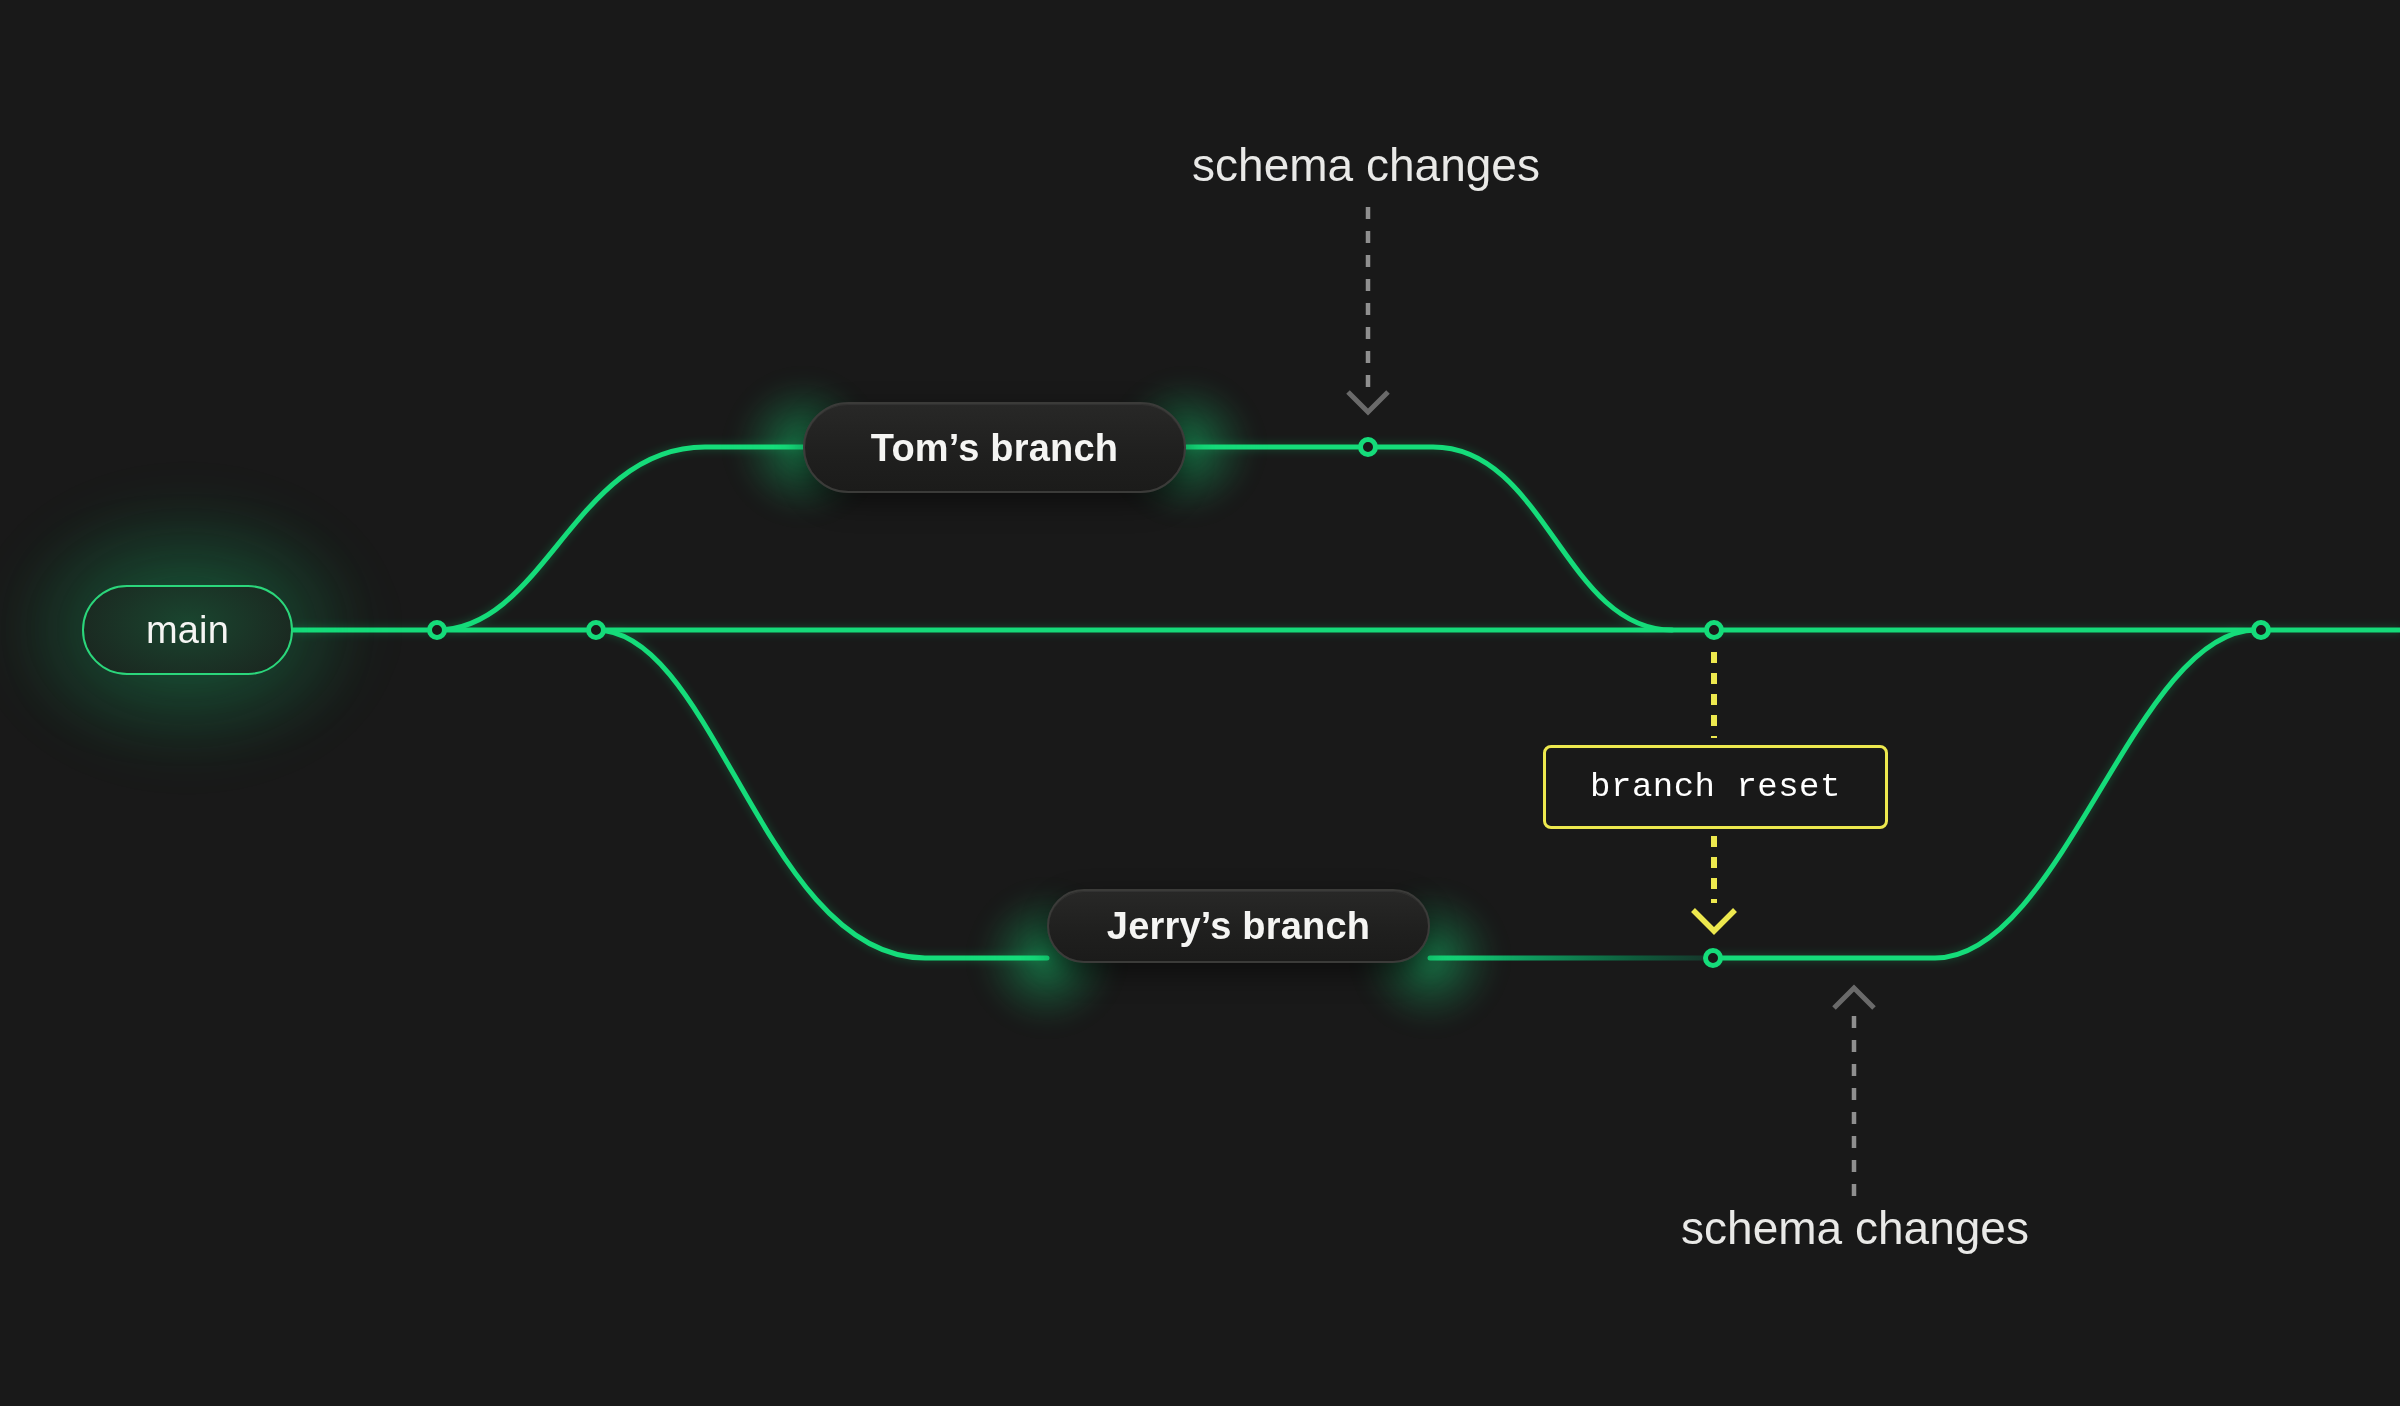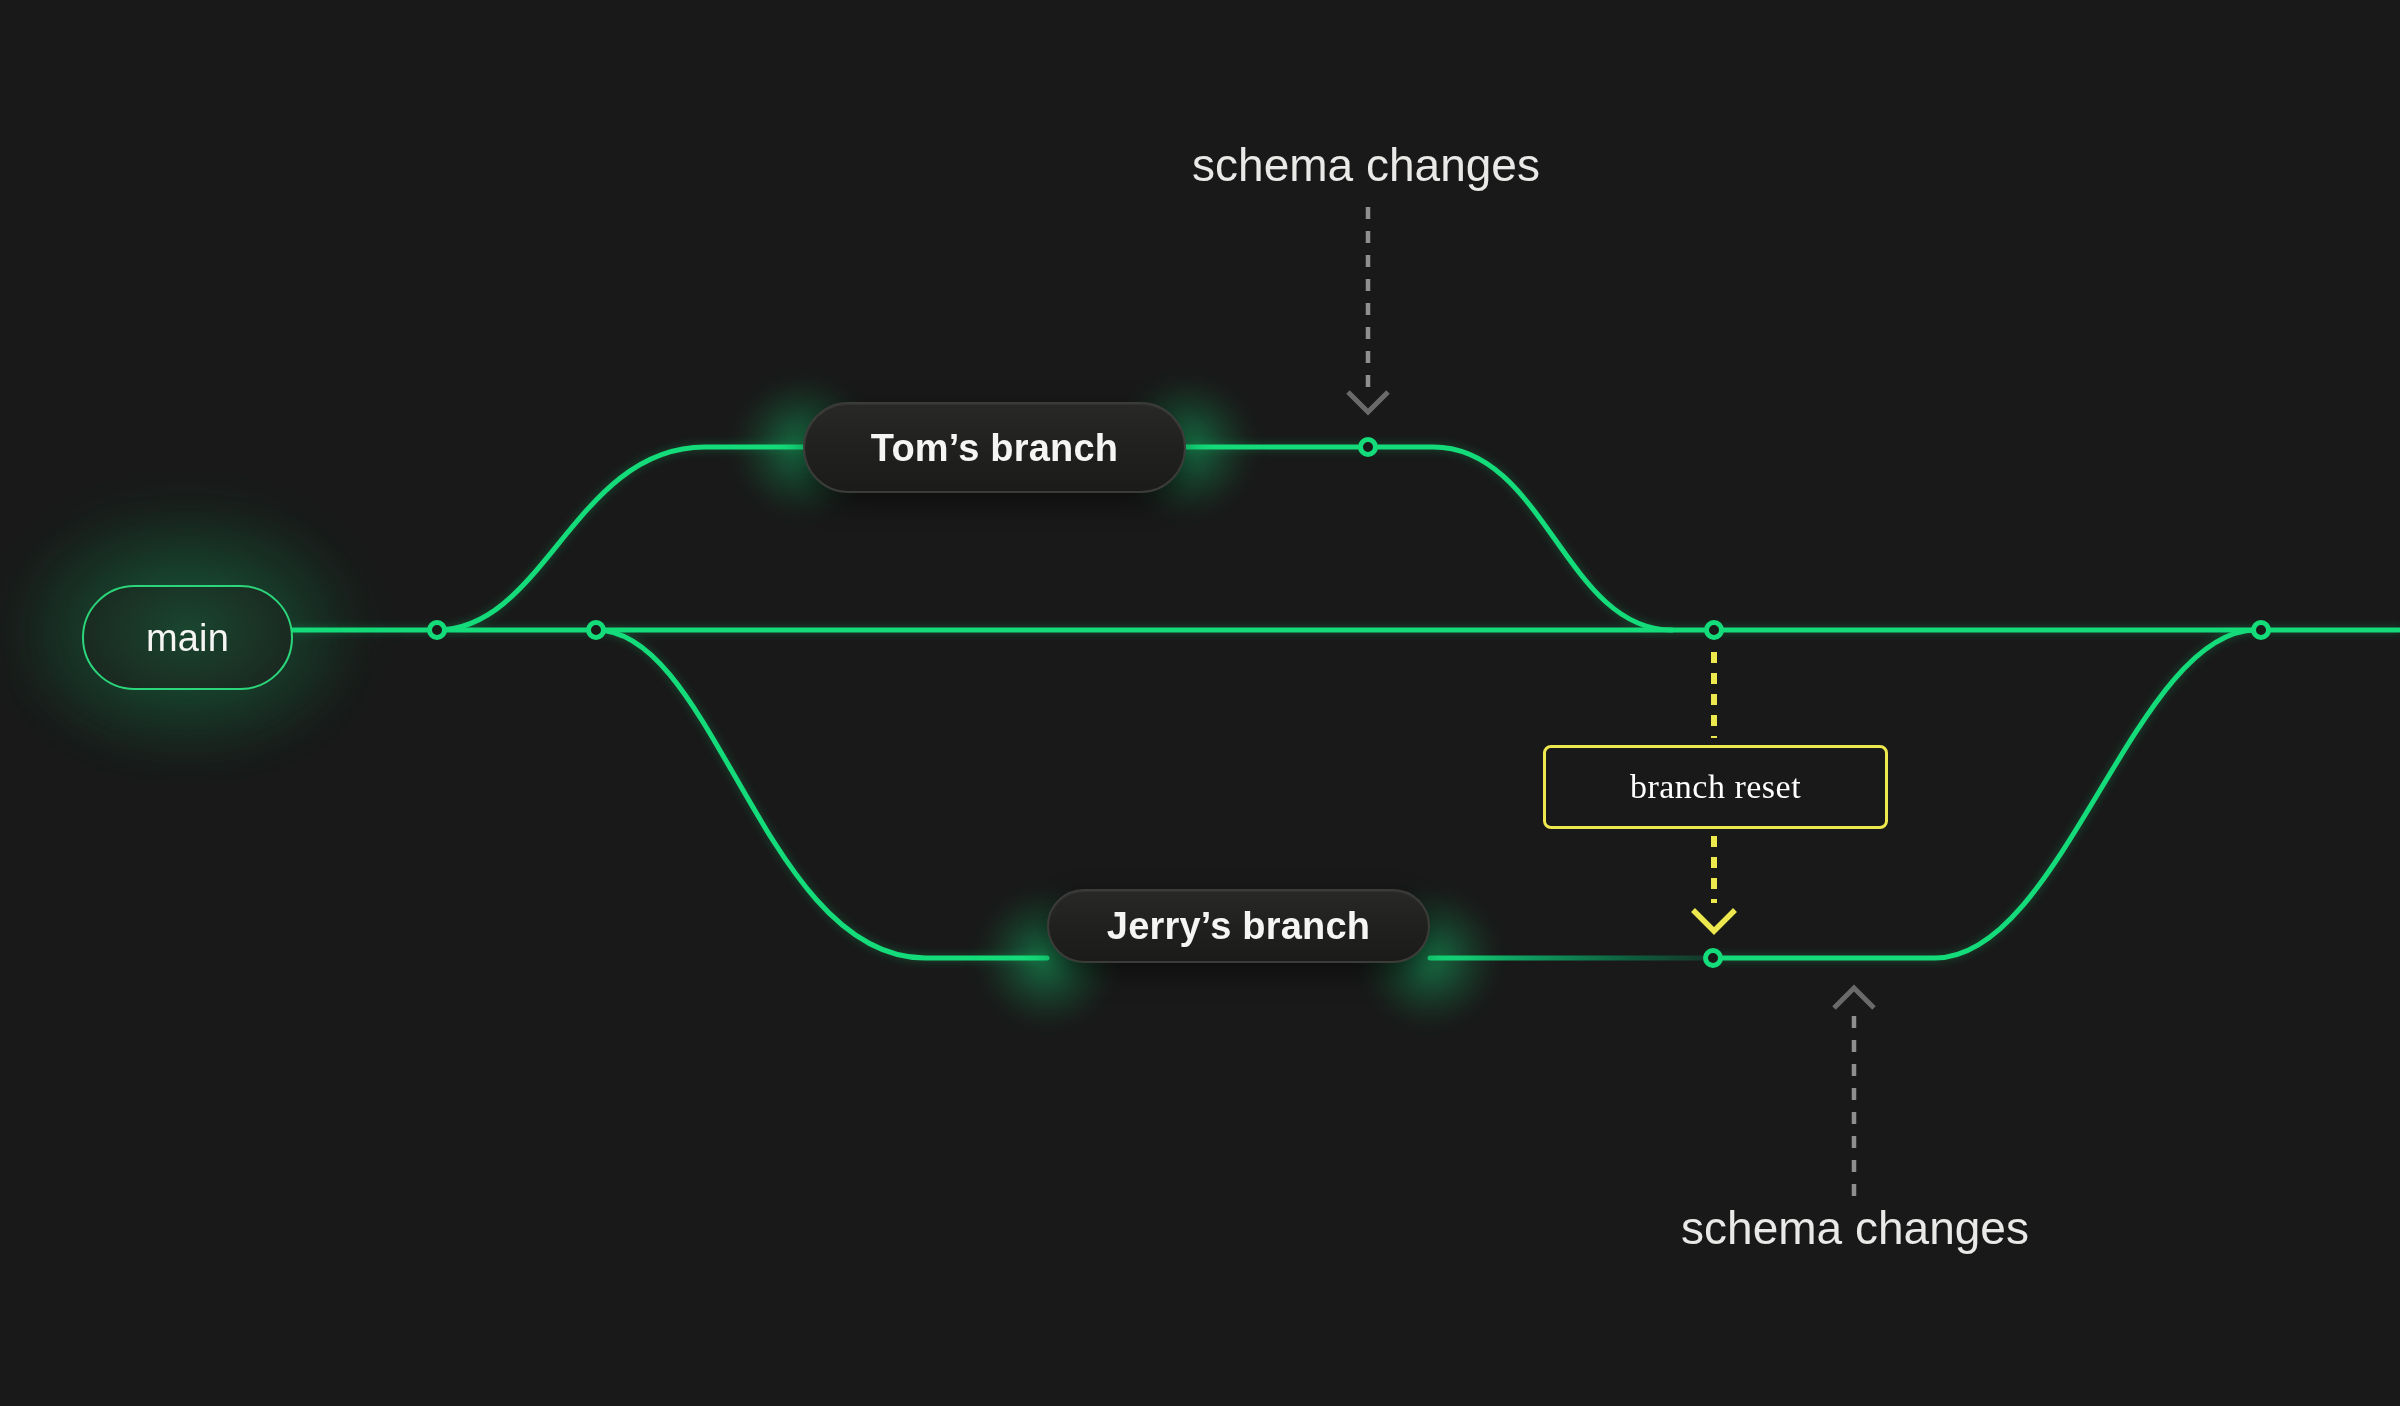--- a/index.html
+++ b/index.html
@@ -70,21 +70,21 @@
     font-size:46px;line-height:1.2;white-space:nowrap;
   }
 
   .reset-box{
     position:absolute;z-index:3;
     display:flex;align-items:center;justify-content:center;
     background:rgba(25,25,25,0.92);
     border:3px solid var(--yellow);
     border-radius:8px;
     color:#FFFFFF;
-    font-family:Liberation Serif, serif;
+    font-family:Liberation Mono, monospace;
     font-size:34px;letter-spacing:0.5px;white-space:nowrap;
   }
 
   .stroke-green{stroke:var(--branch-green);}
   .line{fill:none;stroke-width:5;stroke-linecap:round;}
   .node{fill:#191918;stroke:var(--branch-green);stroke-width:5;}
   .dash-gray{stroke:var(--dash-gray);stroke-width:4.5;stroke-dasharray:12 12;fill:none;}
   .chev-gray{stroke:var(--arrowhead-gray);stroke-width:5;fill:none;stroke-linejoin:miter;}
   .dash-yellow{stroke:var(--yellow);stroke-width:6;stroke-dasharray:11 10;fill:none;}
   .chev-yellow{stroke:var(--yellow);stroke-width:5.5;fill:none;stroke-linejoin:miter;}
@@ -145,21 +145,21 @@
     <circle class="node" cx="1368" cy="447" r="7.5"></circle>
     <circle class="node" cx="1713" cy="958" r="7.5"></circle>
   </svg>
 
   <div class="main-glow" style="left:187px; top:628px;"></div>
   <div class="edge-glow" style="left:803px;  top:447px;"></div>
   <div class="edge-glow" style="left:1186px; top:447px;"></div>
   <div class="edge-glow" style="left:1047px; top:958px;"></div>
   <div class="edge-glow" style="left:1430px; top:958px;"></div>
 
-  <div class="pill pill-main" style="left:82px; top:585px; width:211px; height:105px;">
+  <div class="pill pill-main" style="left:82px; top:585px; width:211px; height:90px;">
     <span>main</span>
   </div>
 
   <div class="pill pill-branch" style="left:803px; top:402px; width:383px; height:91px;">
     <span>Tom’s branch</span>
   </div>
 
   <div class="pill pill-branch" style="left:1047px; top:889px; width:383px; height:74px;">
     <span>Jerry’s branch</span>
   </div>

